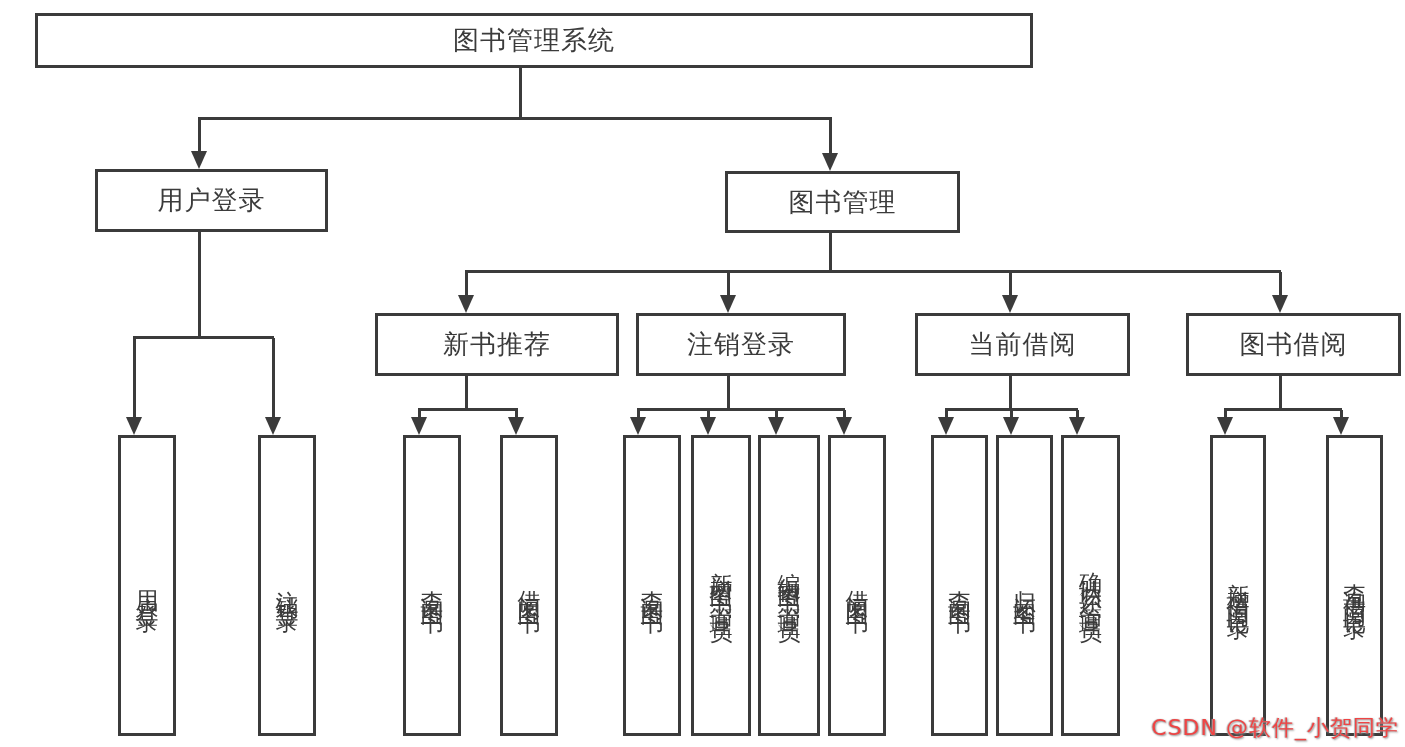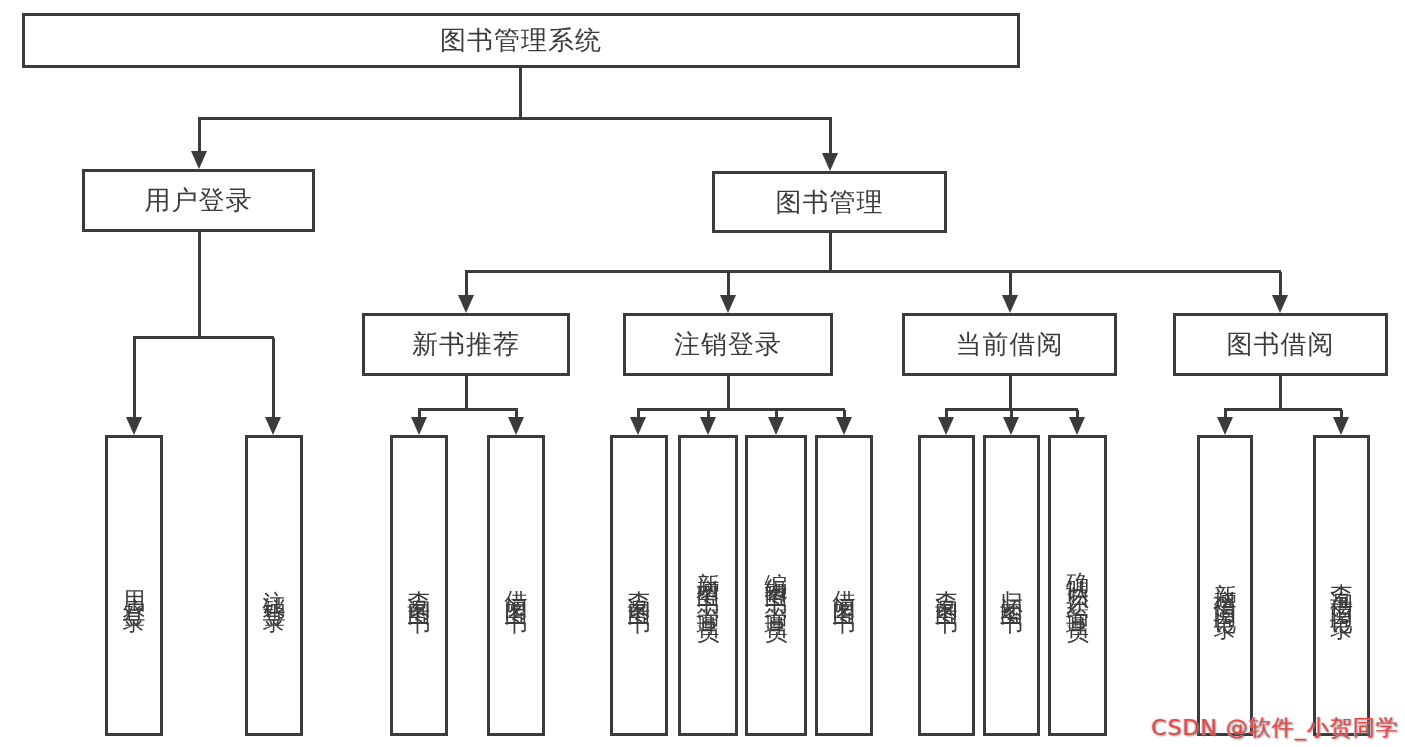--- a/index.html
+++ b/index.html
@@ -20,20 +20,21 @@
     color: var(--text);
     overflow: hidden;
   }
   .box {
     position: absolute;
     border: 3px solid var(--line);
     background: var(--bg);
     display: flex;
     align-items: center;
     justify-content: center;
+    margin-left: 13px;
   }
   .hlabel {
     font-size: 26px;
     letter-spacing: 1px;
     white-space: nowrap;
   }
   .leaf .vlabel {
     writing-mode: vertical-rl;
     text-orientation: mixed;
     font-size: 23px;
@@ -96,21 +97,21 @@
   <div class="hline" style="left:465px; top:270px; width:816px;"></div>
   <div class="vline" style="left:465px;  top:272px; height:25px;"></div>
   <div class="arrow" style="left:458px;  top:295px;"></div>
   <div class="vline" style="left:727px;  top:272px; height:25px;"></div>
   <div class="arrow" style="left:720px;  top:295px;"></div>
   <div class="vline" style="left:1009px; top:272px; height:25px;"></div>
   <div class="arrow" style="left:1002px; top:295px;"></div>
   <div class="vline" style="left:1279px; top:272px; height:25px;"></div>
   <div class="arrow" style="left:1272px; top:295px;"></div>
 
-  <div class="box" style="left:362px; top:313px; width:208px; height:63px;">
+  <div class="box" style="left:362px; top:313px; width:244px; height:63px;">
     <span class="hlabel">新书推荐</span>
   </div>
   <div class="box" style="left:623px; top:313px; width:210px; height:63px;">
     <span class="hlabel">注销登录</span>
   </div>
   <div class="box" style="left:902px; top:313px; width:215px; height:63px;">
     <span class="hlabel">当前借阅</span>
   </div>
   <div class="box" style="left:1173px; top:313px; width:215px; height:63px;">
     <span class="hlabel">图书借阅</span>

